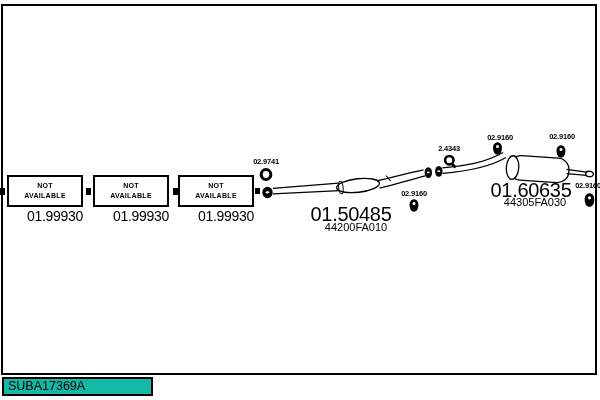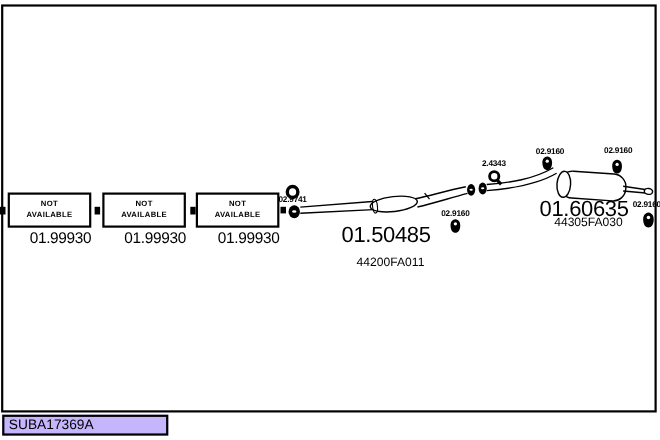--- a/index.html
+++ b/index.html
@@ -7,21 +7,21 @@
          font-family:"Liberation Sans",sans-serif;color:#000;}
   .main-border{position:absolute;left:1px;top:4px;width:592px;height:367px;border:2px solid #000;}
   svg.diagram{position:absolute;left:0;top:0;}
   .na-box{position:absolute;top:175px;width:72px;height:28px;border:2px solid #000;background:#fff;
           display:flex;flex-direction:column;align-items:center;justify-content:center;
           font-size:7px;font-weight:bold;line-height:1.5;text-align:center;letter-spacing:.3px;}
   .num-label{position:absolute;top:208px;width:76px;text-align:right;font-size:14px;letter-spacing:-.3px;}
   .part-label-sm{position:absolute;width:44px;text-align:center;font-size:7.5px;font-weight:bold;letter-spacing:-.2px;white-space:nowrap;}
   .part-label-lg{position:absolute;width:110px;text-align:center;font-size:20px;letter-spacing:-.3px;white-space:nowrap;}
   .oem-label{position:absolute;width:110px;text-align:center;font-size:11px;white-space:nowrap;}
-  .footer-box{position:absolute;left:2px;top:377px;width:143px;height:15px;border:2px solid #000;background:#c4b5fd;
+  .footer-box{position:absolute;left:2px;top:377px;width:143px;height:15px;border:2px solid #000;background:#14b8a6;
               font-size:12.5px;line-height:15px;padding-left:4px;}
   .conn-sq{position:absolute;width:5px;height:7px;background:#000;}
 </style>
 </head>
 <body>
 
 <div class="stage">
 
   <div class="main-border"></div>
 
@@ -113,29 +113,29 @@
     <span>AVAILABLE</span>
   </div>
   <div class="na-box" style="left:178px;">
     <span>NOT</span>
     <span>AVAILABLE</span>
   </div>
   <div class="num-label" style="left:7px;">01.99930</div>
   <div class="num-label" style="left:93px;">01.99930</div>
   <div class="num-label" style="left:178px;">01.99930</div>
 
-  <div class="part-label-sm" style="left:244px;top:157px;margin-top:20px;">02.9741</div>
+  <div class="part-label-sm" style="left:244px;top:157px;">02.9741</div>
   <div class="part-label-sm" style="left:392px;top:189px;">02.9160</div>
   <div class="part-label-sm" style="left:427px;top:144px;">2.4343</div>
   <div class="part-label-sm" style="left:478px;top:133px;">02.9160</div>
   <div class="part-label-sm" style="left:540px;top:132px;">02.9160</div>
   <div class="part-label-sm" style="left:566px;top:181px;">02.9160</div>
 
   <div class="part-label-lg" style="left:296px;top:203px;">01.50485</div>
-  <div class="oem-label" style="left:300px;top:233px;">44200FA011</div>
+  <div class="oem-label" style="left:301px;top:221px;">44200FA010</div>
 
   <div class="part-label-lg" style="left:476px;top:179px;">01.60635</div>
   <div class="oem-label" style="left:480px;top:196px;">44305FA030</div>
 
   <div class="footer-box">
     <span>SUBA17369A</span>
   </div>
 
 </div>
 

